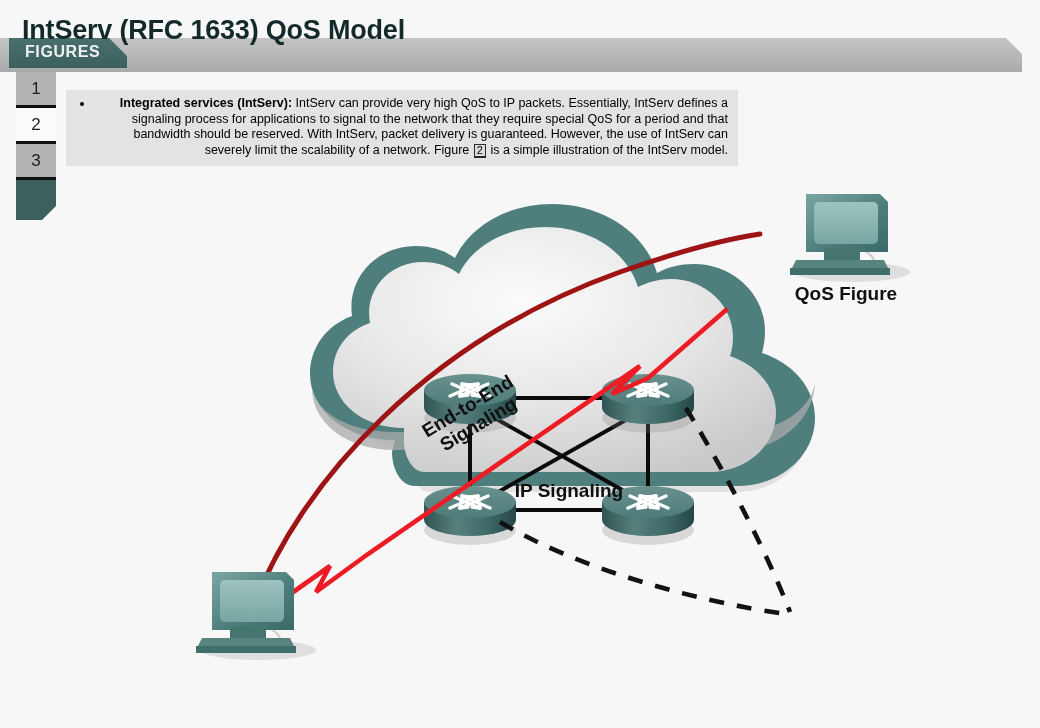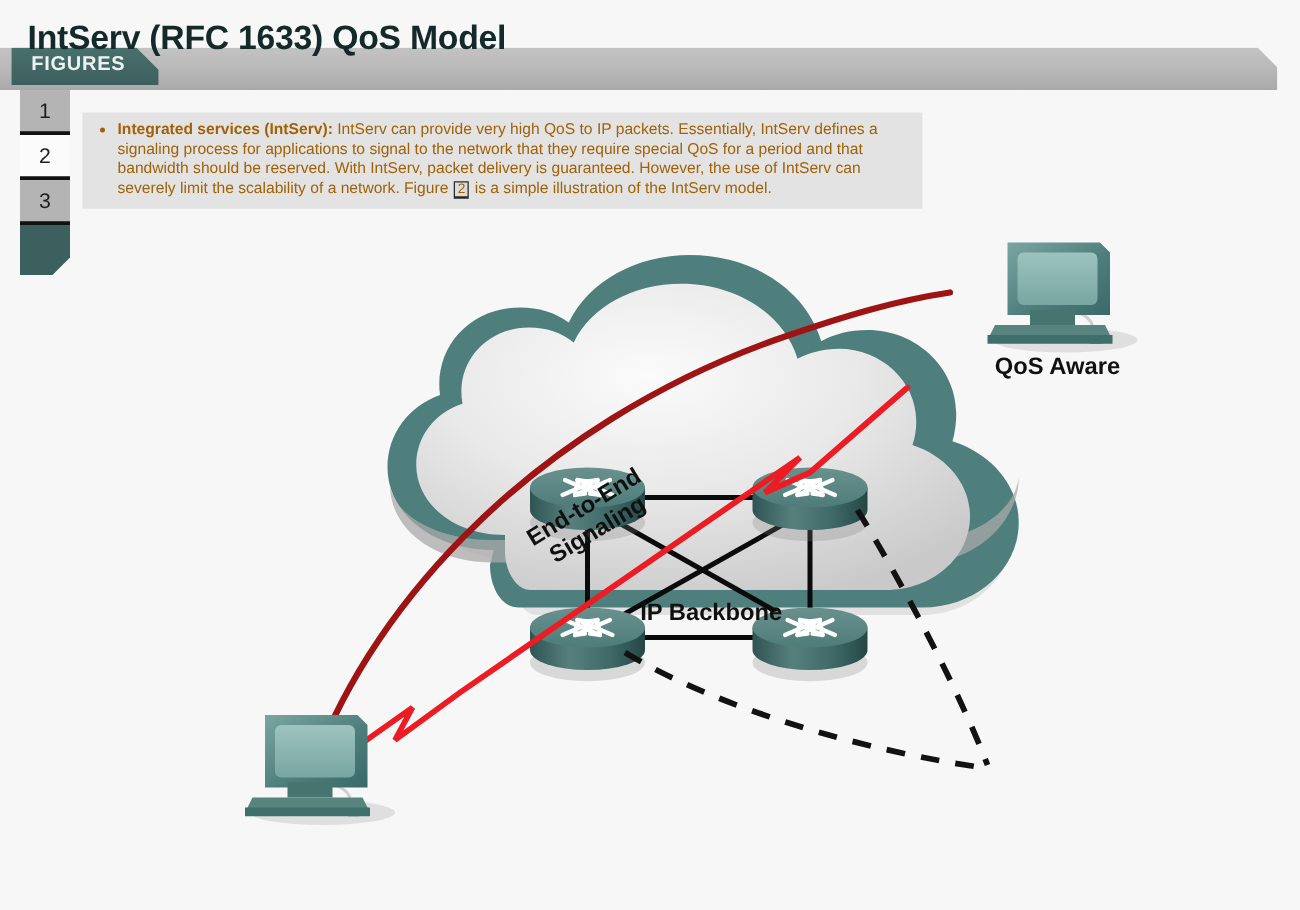--- a/index.html
+++ b/index.html
@@ -54,22 +54,23 @@
   
   .callout{
     position:absolute;left:66px;top:90px;width:672px;
     background:#e3e3e3;
     padding:6px 10px 8px 10px;
     box-sizing:border-box;
     z-index:5;
   }
   .callout ul{margin:0;padding:0 0 0 18px;}
   .callout li{
-    font-size:12.5px;line-height:15.6px;color:#a16207;
+    font-size:12.5px;line-height:15.6px;color:#000000;
     list-style:disc;
+    text-align:right;
   }
   .callout b{font-weight:bold;}
   .figlink{
     display:inline-block;
     border:1px solid #2a2a2a;border-bottom-width:2px;
     padding:0 2px;margin:0 1px;line-height:11px;font-size:11px;
     background:#dcdcdc;
   }
 
   
@@ -291,29 +292,29 @@
         <path d="M264,476 q16,6 16,14 q0,7 -10,9" stroke="#cfcfcf" stroke-width="2.4" fill="none"></path>
         <rect x="274" y="490" width="18" height="13" rx="5" fill="#4f7f7c"></rect>
         <path d="M212,422 L286,422 L294,430 L294,480 L212,480 Z" fill="url(#monBezel)"></path>
         <rect x="220" y="430" width="64" height="42" rx="5" fill="url(#monScreen)"></rect>
         <rect x="230" y="476" width="36" height="12" fill="#46746f"></rect>
         <path d="M202,488 L290,488 L296,500 L196,500 Z" fill="#58847f"></path>
         <rect x="196" y="496" width="100" height="7" fill="#3f6f6b"></rect>
       </g>
     </svg>
 
-    <div class="dlabel" id="lbl-backbone">IP Backbone</div>
+    <div class="dlabel" id="lbl-backbone">IP Signaling</div>
 
     <div class="dlabel" id="lbl-e2e">
       <div>End-to-End</div>
       <div>Signaling</div>
     </div>
 
     <div class="dlabel" id="lbl-node-tr">
-      <div>QoS Aware</div>
+      <div>QoS Figure</div>
     </div>
 
   </div>
 
   <div class="title">IntServ (RFC 1633) QoS Model</div>
   <div class="grayband"></div>
   <div class="figtab">
     <span>FIGURES</span>
   </div>
 

